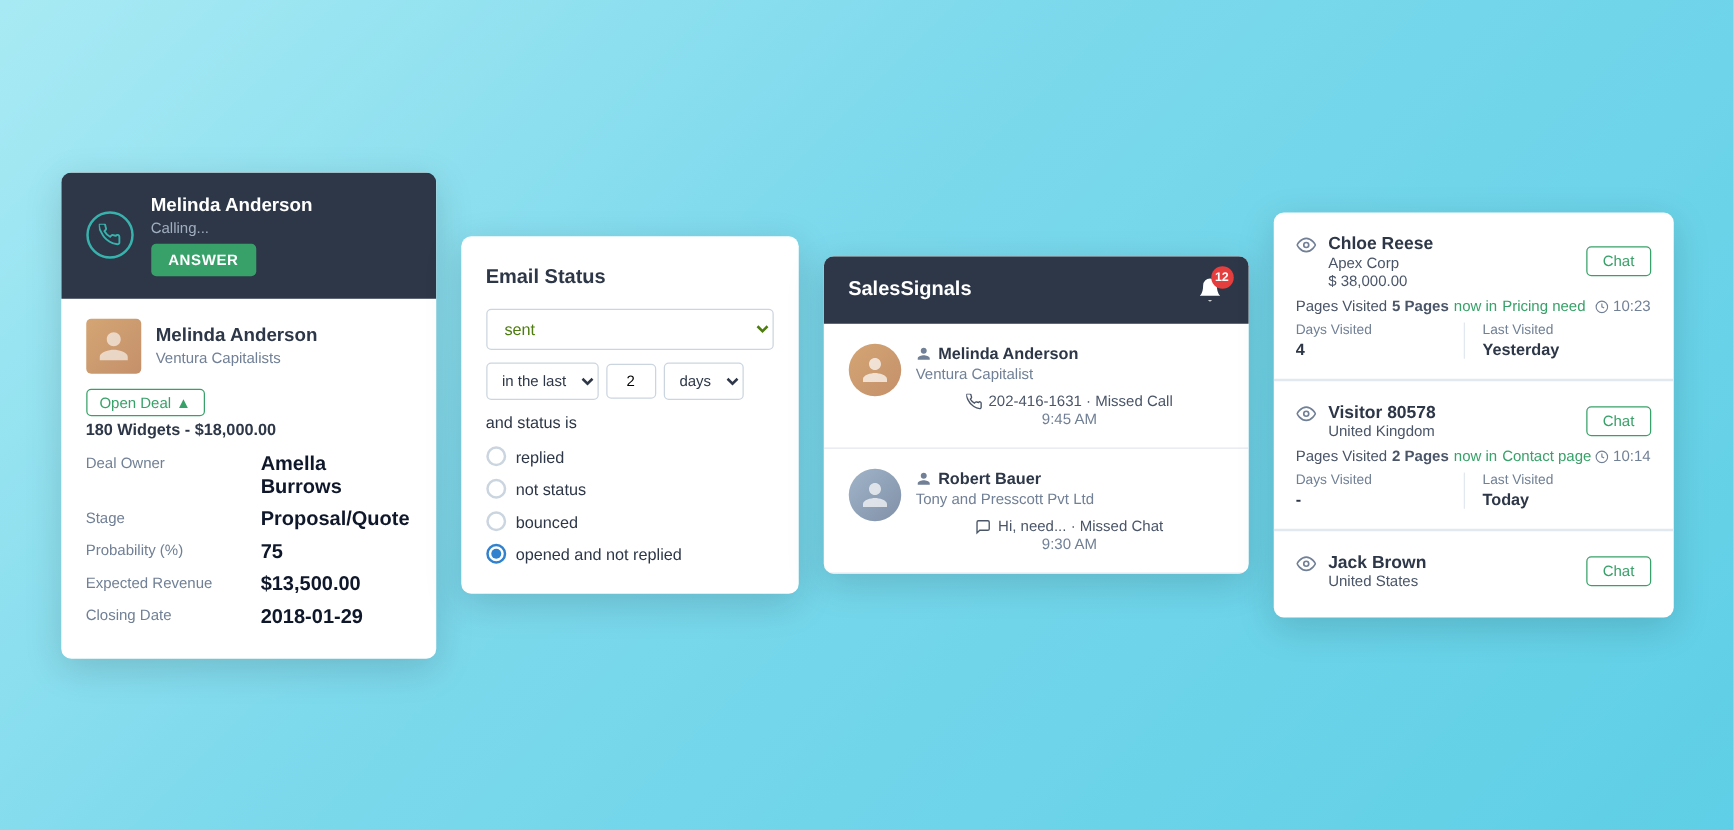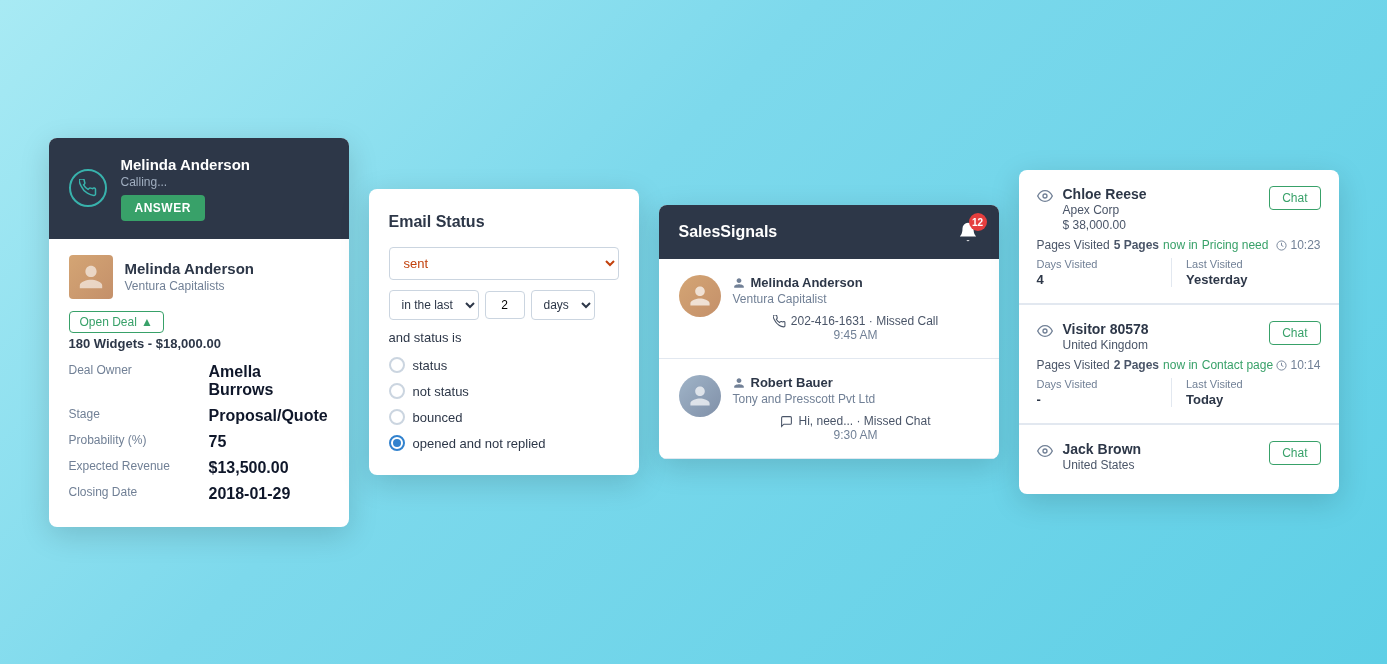--- a/index.html
+++ b/index.html
@@ -163,21 +163,21 @@
       color: #2d3748;
       margin-bottom: 16px;
     }
 
     .email-select {
       width: 100%;
       border: 1px solid #cbd5e0;
       border-radius: 4px;
       padding: 7px 10px;
       font-size: 13px;
-      color: #c2410c;
+      color: #4d7c0f;
       background: #fff;
       margin-bottom: 10px;
       cursor: pointer;
       appearance: auto;
     }
 
     .filter-row {
       display: flex;
       align-items: center;
       gap: 6px;
@@ -359,21 +359,21 @@
       padding: 16px 18px;
       border-bottom: 1px solid #e2e8f0;
     }
 
     .visitor-item:last-child {
       border-bottom: none;
     }
 
     .visitor-top {
       display: flex;
-      align-items: flex-start;
+      align-items: center;
       justify-content: space-between;
       margin-bottom: 6px;
       gap: 40px;
     }
 
     .visitor-left {
       display: flex;
       align-items: flex-start;
       gap: 10px;
     }
@@ -541,21 +541,21 @@
       <select class="filter-select-sm">
         <option>days</option>
       </select>
     </div>
 
     <div class="and-status-label">and status is</div>
 
     <ul class="radio-list">
       <li class="radio-item">
         <div class="radio-circle"></div>
-        <span>status</span>
+        <span>replied</span>
       </li>
       <li class="radio-item">
         <div class="radio-circle"></div>
         <span>not status</span>
       </li>
       <li class="radio-item">
         <div class="radio-circle"></div>
         <span>bounced</span>
       </li>
       <li class="radio-item">

